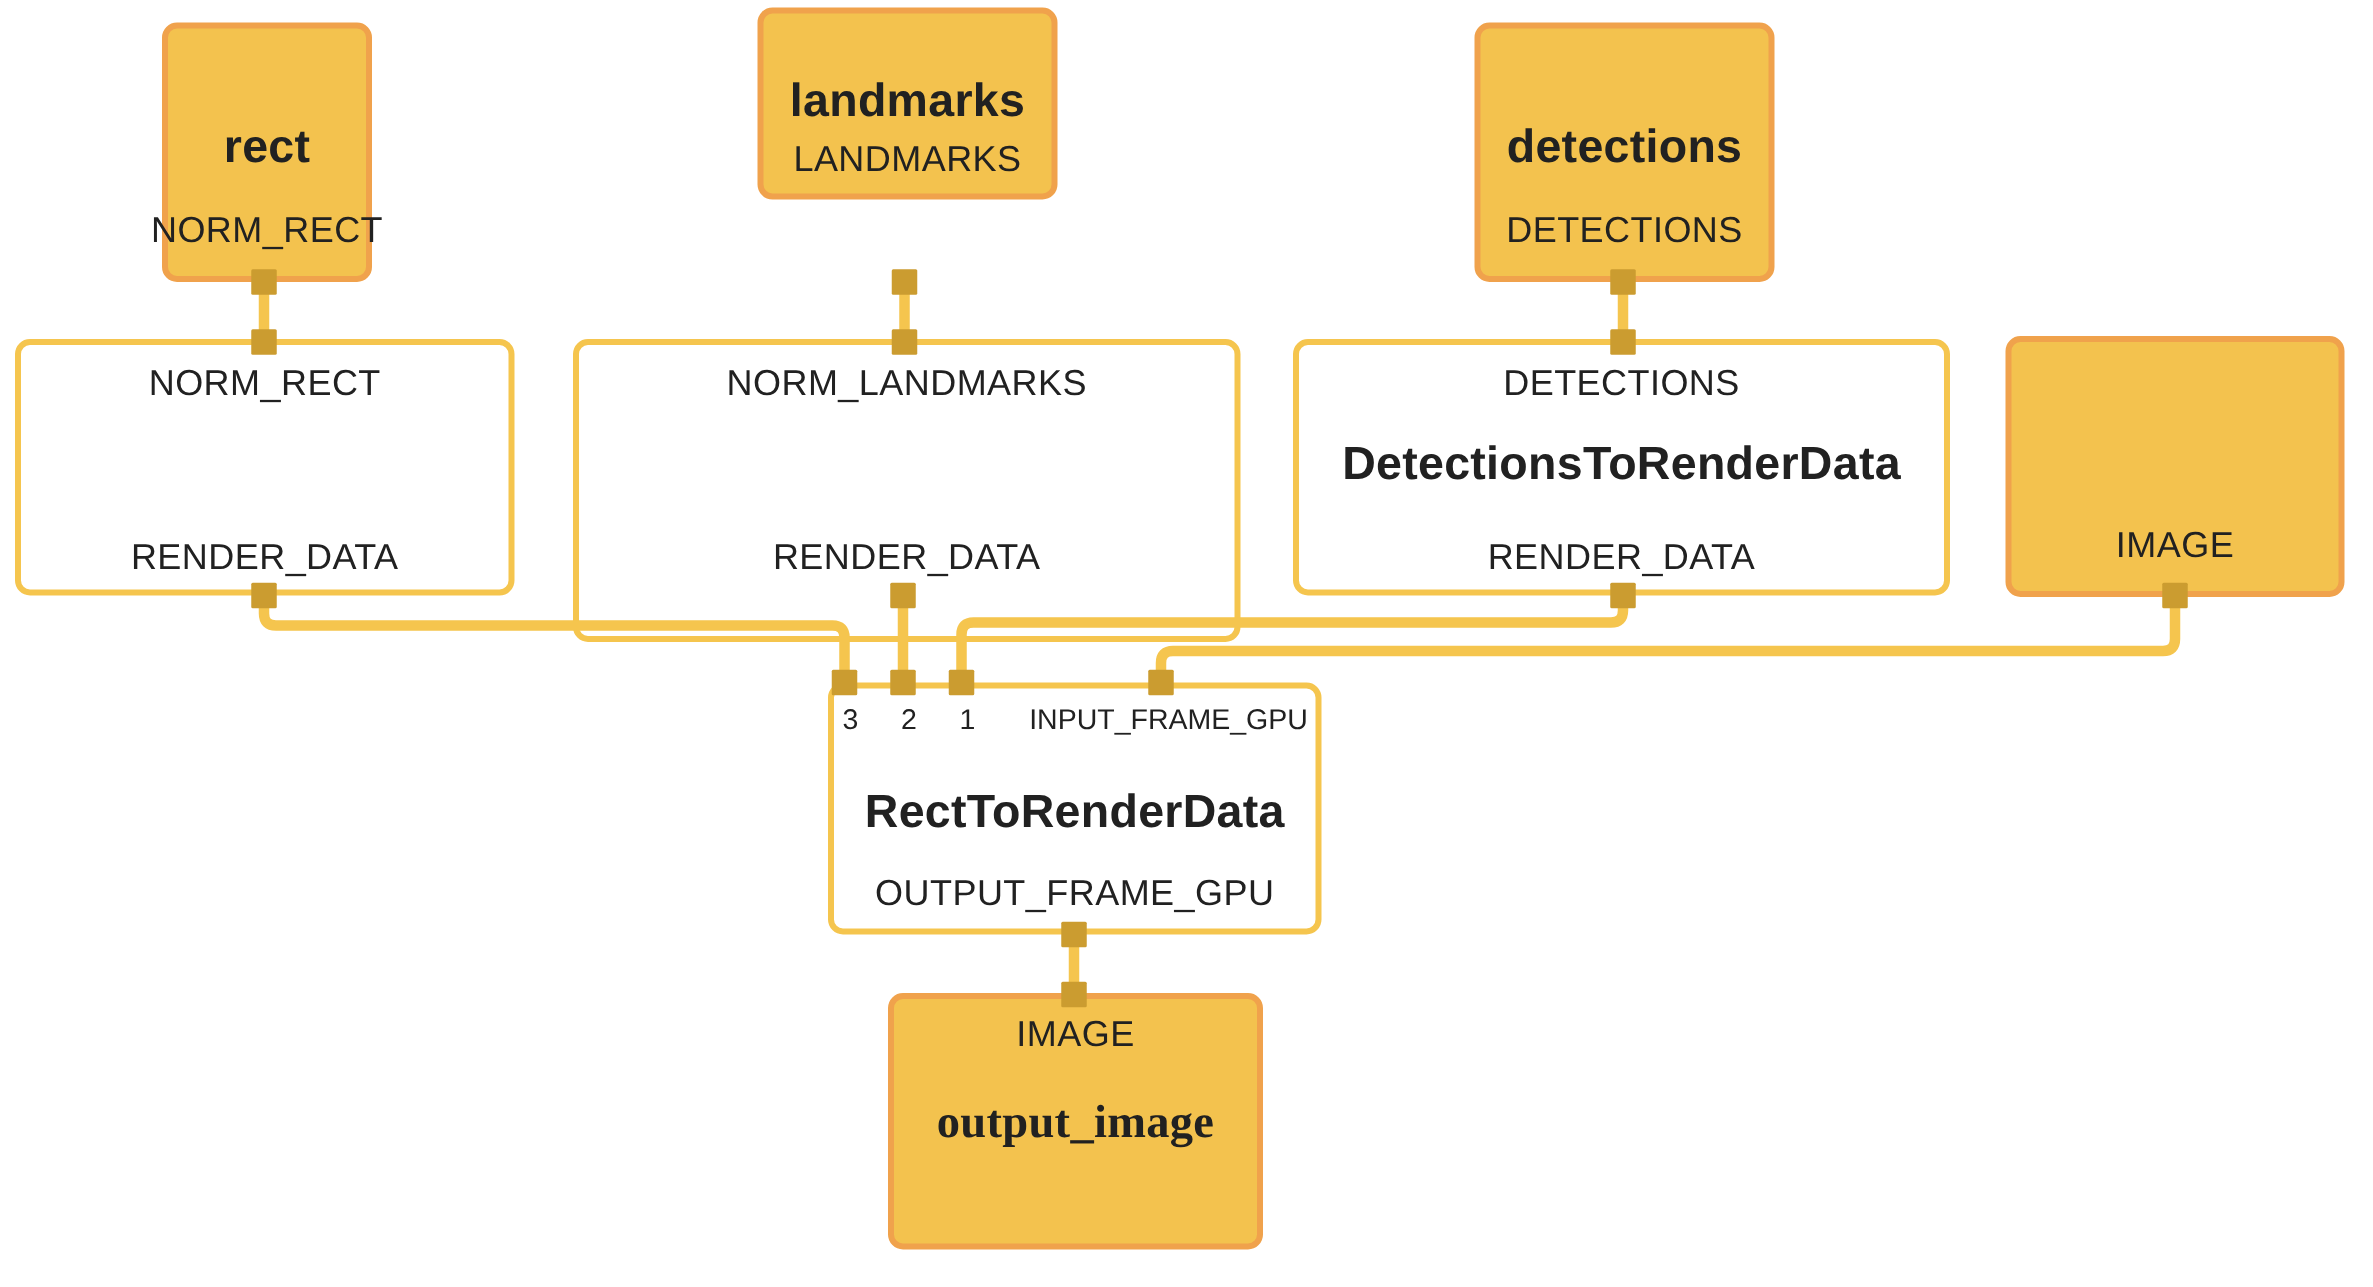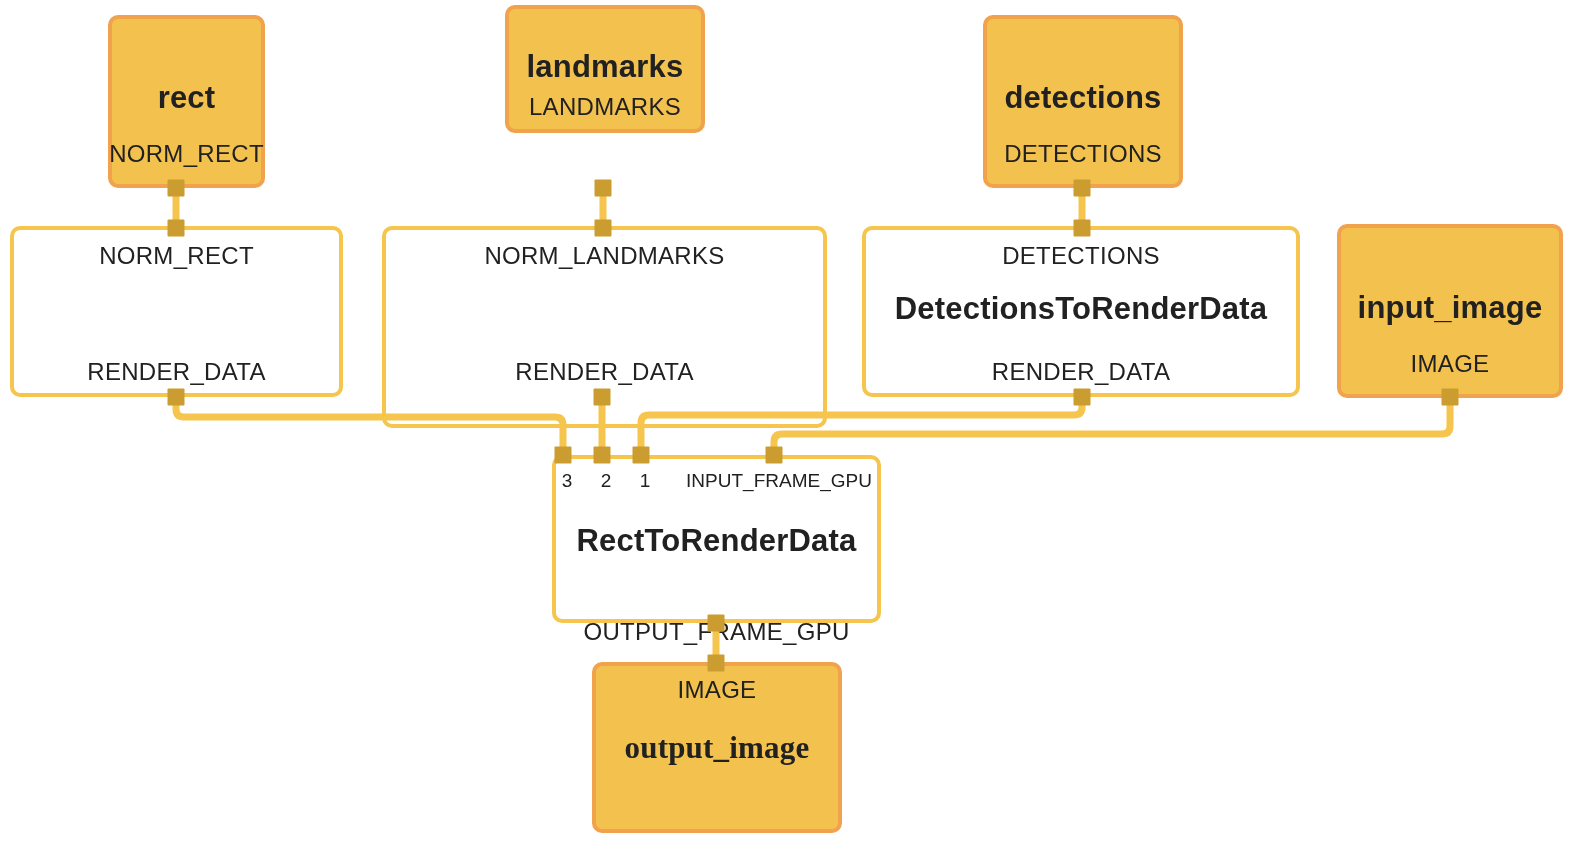--- a/index.html
+++ b/index.html
@@ -81,21 +81,21 @@
     top: 0;
     z-index: 20;
   }
   .node { z-index: 10; }
 </style>
 </head>
 <body>
 
 <div id="canvas">
 
-  <div class="node orange" style="left:108px; top:15px; width:157px; height:173px;">
+  <div class="node orange" style="left:108px; top:15px; width:140px; height:173px;">
     <div class="node-title">rect</div>
     <div class="port-label out-label">NORM_RECT</div>
   </div>
 
   <div class="node orange" style="left:505px; top:5px; width:200px; height:128px;">
     <div class="node-title">landmarks</div>
     <div class="port-label out-label">LANDMARKS</div>
   </div>
 
   <div class="node orange" style="left:983px; top:15px; width:200px; height:173px;">
@@ -113,31 +113,30 @@
     <div class="port-label out-label">RENDER_DATA</div>
   </div>
 
   <div class="node white" style="left:862px; top:226px; width:438px; height:171px;">
     <div class="port-label in-label">DETECTIONS</div>
     <div class="node-title">DetectionsToRenderData</div>
     <div class="port-label out-label">RENDER_DATA</div>
   </div>
 
   <div class="node orange" style="left:1337px; top:224px; width:226px; height:174px;">
-    <div class="node-title title-mid" style="top:48%;">input_image</div>
     <div class="port-label out-label">IMAGE</div>
   </div>
 
   <div class="node white" style="left:552px; top:455px; width:329px; height:168px;">
     <div class="ao-label" style="left:11px;">3</div>
     <div class="ao-label" style="left:50px;">2</div>
     <div class="ao-label" style="left:89px;">1</div>
     <div class="ao-label" style="left:223px;">INPUT_FRAME_GPU</div>
     <div class="node-title ao-title" style="top:82px;">RectToRenderData</div>
-    <div class="port-label ao-out" style="top:137px;margin-top:36px;">OUTPUT_FRAME_GPU</div>
+    <div class="port-label ao-out" style="top:137px;">OUTPUT_FRAME_GPU</div>
   </div>
 
   <div class="node orange" style="left:592px; top:662px; width:250px; height:171px;">
     <div class="port-label in-label">IMAGE</div>
     <div class="node-title title-mid" style="top:50%;font-family:Liberation Serif, serif;">output_image</div>
   </div>
 
   <svg id="edges" width="1582" height="858">
     <g fill="none" stroke="#F5C54E" stroke-width="7">
       <path d="M 176 188 V 228"></path>

